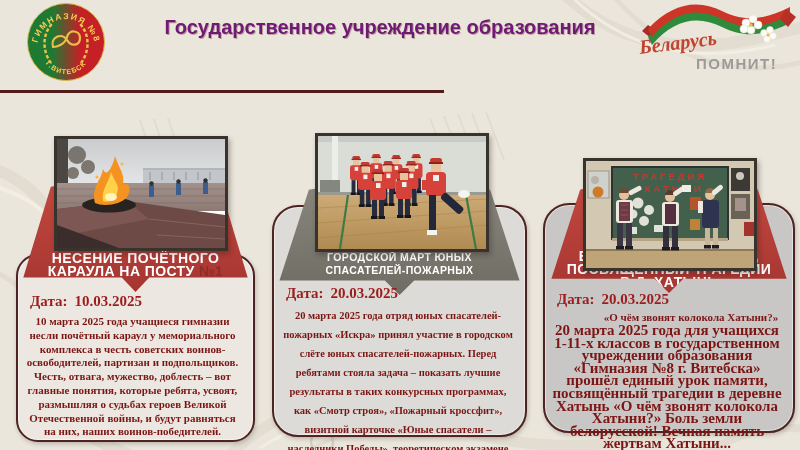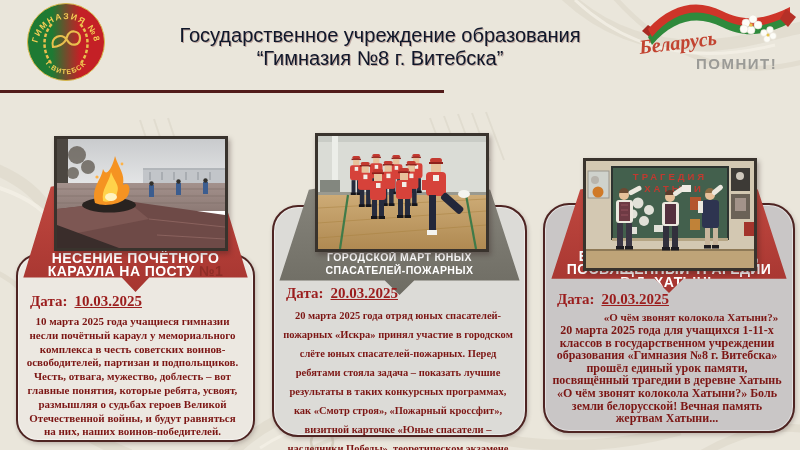--- a/index.html
+++ b/index.html
@@ -1,22 +1,22 @@
 <!DOCTYPE html>
 <html><head>
 <meta charset="utf-8">
 <style>
   html,body{margin:0;padding:0;background:#777;}
   .stage{position:relative;width:800px;height:450px;overflow:hidden;background:#eae6db;
          font-family:"Liberation Sans",sans-serif;}
   .bg-swirls{position:absolute;left:0;top:0;z-index:0;}
   
   .logo{position:absolute;left:26px;top:2px;width:80px;height:80px;z-index:5;}
-  .hdr-title{position:absolute;left:140px;top:24px;width:480px;text-align:center;z-index:5;
-             color:#0f172a;font-weight:normal;font-size:20px;line-height:23px;
+  .hdr-title{position:absolute;left:140px;top:16px;width:480px;text-align:center;z-index:5;
+             color:#701a75;font-weight:bold;font-size:20px;line-height:23px;
              text-shadow:1px 1px 0 rgba(80,10,10,.3);}
   .emblem{position:absolute;left:638px;top:1px;width:160px;height:74px;z-index:5;}
   .divider{position:absolute;left:0;top:90px;width:444px;height:3px;background:#521c1a;z-index:4;}
   .month{position:absolute;left:455px;top:70px;width:290px;text-align:center;z-index:5;
          color:#b02432;font-weight:bold;font-size:37px;letter-spacing:1px;
          text-shadow:1px 2px 1px rgba(90,10,10,.25);}
   
   .card-body{position:absolute;border:2px solid #4e2422;z-index:1;
              box-shadow:1px 2px 4px rgba(60,40,40,.25), inset 0 0 0 1px rgba(255,255,255,.45);}
   .c1-body{left:16px;top:254px;width:235px;height:184px;border-radius:22px;background:#ece8e1;}
@@ -39,27 +39,27 @@
                box-shadow:2px 3px 5px rgba(50,30,30,.35);}
   .c1-photo{left:54px;top:136px;}
   .c2-photo{left:315px;top:133px;}
   .c3-photo{left:583px;top:138px;margin-top:20px;}
   .photo-frame svg{display:block;}
   .date-row{position:absolute;z-index:3;font-family:"Liberation Serif",serif;font-weight:bold;
             font-size:15px;color:#9b1d1d;}
   .c1-date{left:30px;top:293px;}
   .c2-date{left:286px;top:285px;}
   .c3-date{left:557px;top:291px;}
-  .date-row .dt{margin-left:7px;text-decoration:underline;}
+  .date-row .dt{margin-left:7px;}
   .card-text{position:absolute;z-index:3;font-family:"Liberation Serif",serif;font-weight:bold;
              color:#7c1614;text-align:center;}
   .c1-text{left:25px;top:315px;width:215px;font-size:11px;line-height:13.8px;text-align:center;}
   .c2-text{left:282px;top:306px;width:232px;font-size:10.5px;line-height:19px;}
   .c3-quote{left:575px;top:311px;width:232px;font-size:11px;line-height:13px;}
-  .c3-text{left:551px;top:324px;width:232px;font-size:12px;line-height:12.6px;}
+  .c3-text{left:551px;top:324px;width:232px;font-size:15px;line-height:12.6px;}
 </style>
 </head>
 <body>
 
 <div class="stage">
 
   <svg class="bg-swirls" width="800" height="450">
     <g fill="none" stroke="#d9d3c4" opacity="0.45">
       <path d="M560,-10 Q640,70 770,35 T820,80" stroke-width="12"></path>
       <path d="M600,-20 Q690,95 810,60" stroke-width="5"></path>
@@ -106,21 +106,20 @@
       </text>
       <g fill="none" stroke="#e9bf4e">
         <path d="M25,61 C16,49 16,31 27,21" stroke-width="2.5" stroke-dasharray="3.5 2"></path>
         <path d="M55,61 C64,49 64,31 53,21" stroke-width="2.5" stroke-dasharray="3.5 2"></path>
         <path d="M27,45 c -3,-10 9,-15 14,-7 c 4,7 13,6 13,-2 c 0,-8 -11,-9 -13,-1 c -2,8 -11,10 -14,10 z" stroke-width="2.2"></path>
       </g>
     </svg>
 
     <div class="hdr-title">
       <div>Государственное учреждение образования</div>
-      <div>“Гимназия №8 г. Витебска”</div>
     </div>
 
     <svg class="emblem" viewBox="0 0 160 74">
       <g>
         <path d="M14,38 L4,30 L10,24 L20,31 Z" fill="#a82a22"></path>
         <path d="M10,36 C34,8 60,4 84,16 C108,28 128,24 152,12 L152,22 C128,34 108,38 84,26 C60,14 36,18 14,44 Z" fill="#2f8a3c"></path>
         <path d="M10,28 C34,2 60,-2 84,10 C108,22 128,18 152,6 L152,14 C128,26 108,30 84,18 C60,6 36,10 14,36 Z" fill="#ce3529"></path>
         <path d="M148,8 L158,16 L150,26 L142,18 Z" fill="#b53027"></path>
       </g>
       <g>

